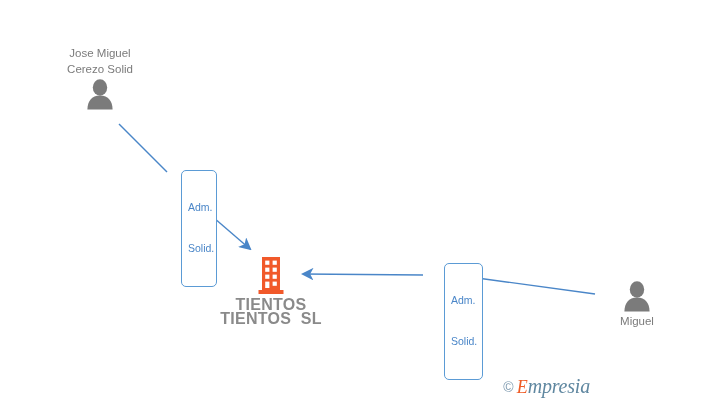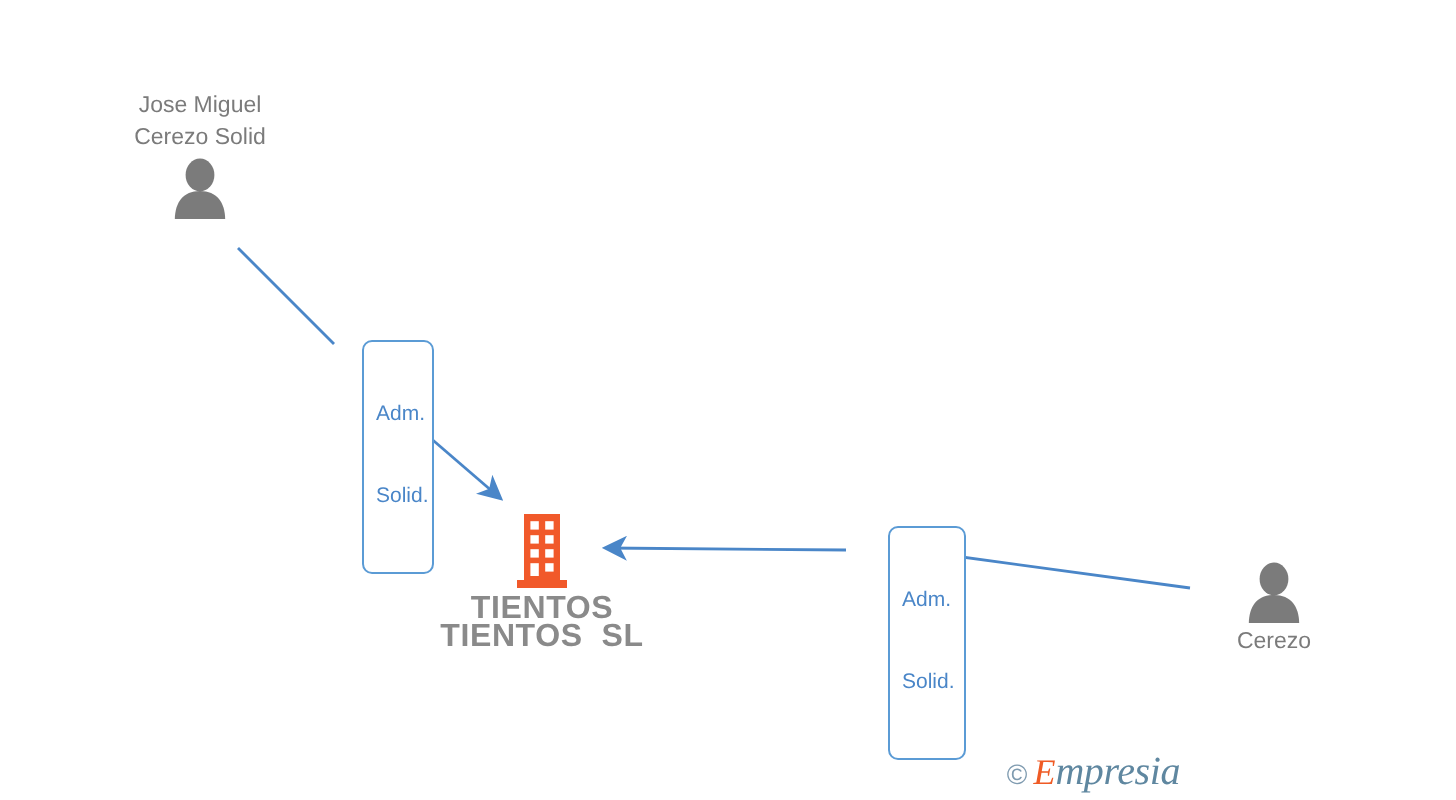--- a/index.html
+++ b/index.html
@@ -115,21 +115,21 @@
     </svg>
     <div class="company-label">TIENTOS</div>
     <div class="company-label" style="margin-top:0">TIENTOS  SL</div>
   </div>
 
   <div class="node" style="left:577px;top:280px;width:120px;">
     <svg class="person-icon" width="30" height="32" viewBox="0 0 30 32">
       <ellipse cx="15" cy="9.5" rx="7.2" ry="8.2" fill="#7b7b7b"></ellipse>
       <path d="M15 17.5 C6.5 17.5 2.6 23.2 2.4 31.5 L27.6 31.5 C27.4 23.2 23.5 17.5 15 17.5 Z" fill="#7b7b7b"></path>
     </svg>
-    <div class="person-label">Cerezo</div>
+    <div class="person-label">Miguel</div>
   </div>
 
   <div class="edge-label" style="left:162px;top:170px;width:36px;">
     <div>Adm.</div>
     <div>Solid.</div>
   </div>
 
   <div class="edge-label" style="left:425px;top:263px;width:39px;">
     <div>Adm.</div>
     <div>Solid.</div>

